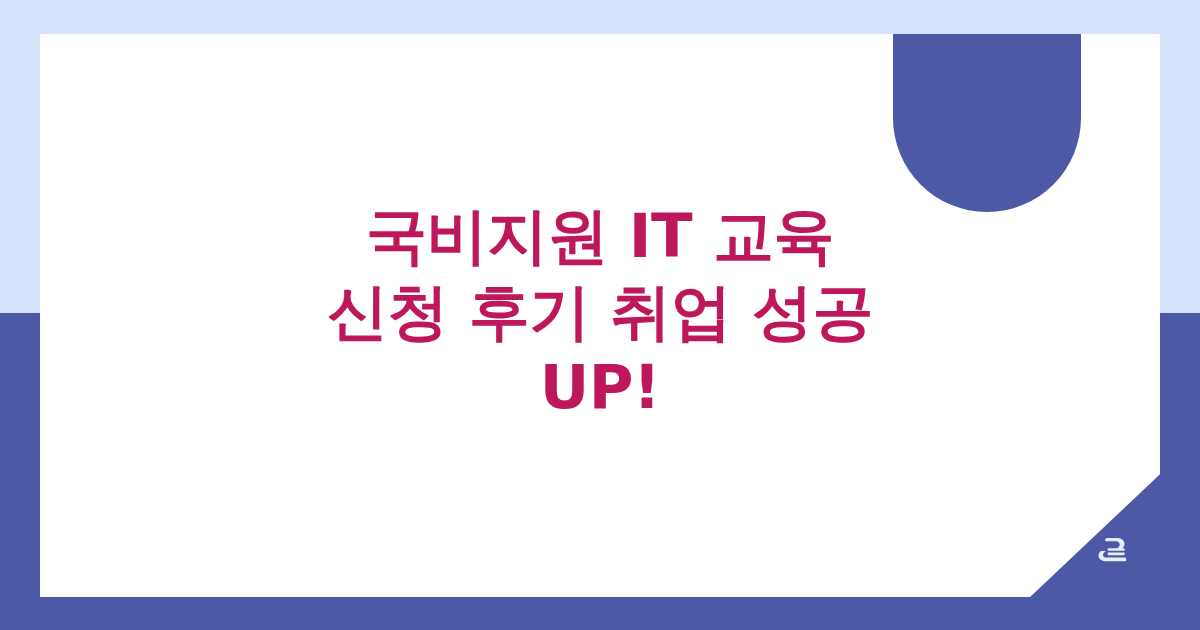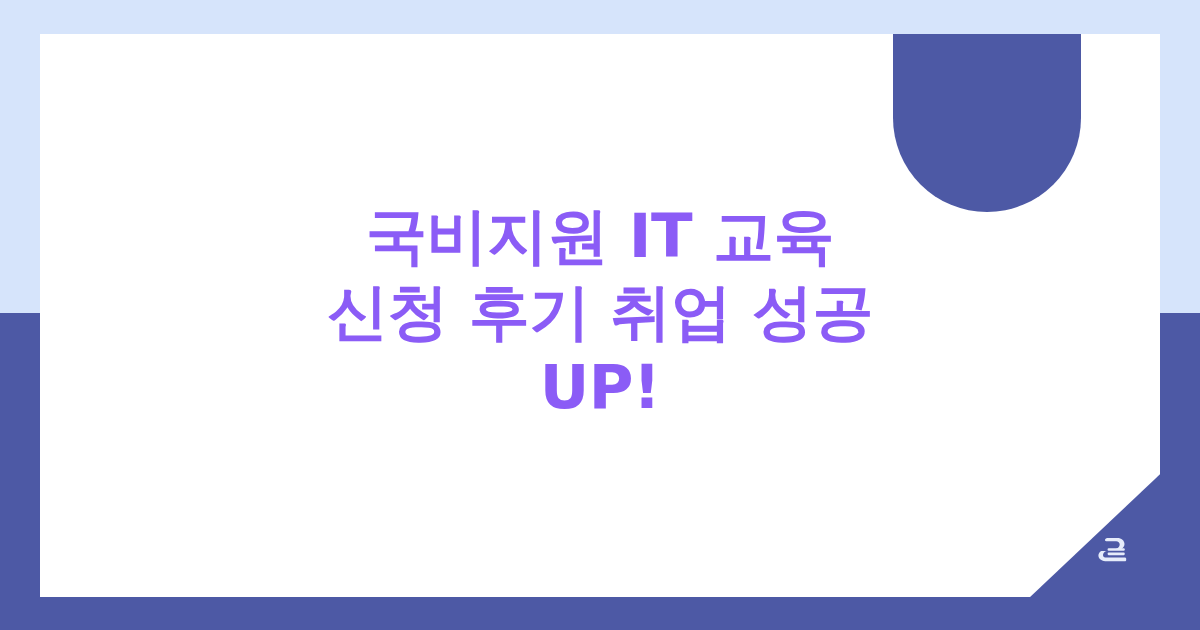--- a/index.html
+++ b/index.html
@@ -78,21 +78,21 @@
     height: 563px;
     display: flex;
     align-items: center;
     justify-content: center;
     box-sizing: border-box;
     padding: 0 60px 8px 60px;
   }
   .headline-text {
     margin: 0;
     text-align: center;
-    color: #8b5cf6;
+    color: #be185d;
     font-size: 61px;
     line-height: 1.24;
     font-weight: 700;
     letter-spacing: -0.5px;
     font-family: "DejaVu Sans", "Liberation Sans", sans-serif;
     white-space: pre-line;
     word-break: keep-all;
   }
 
   

